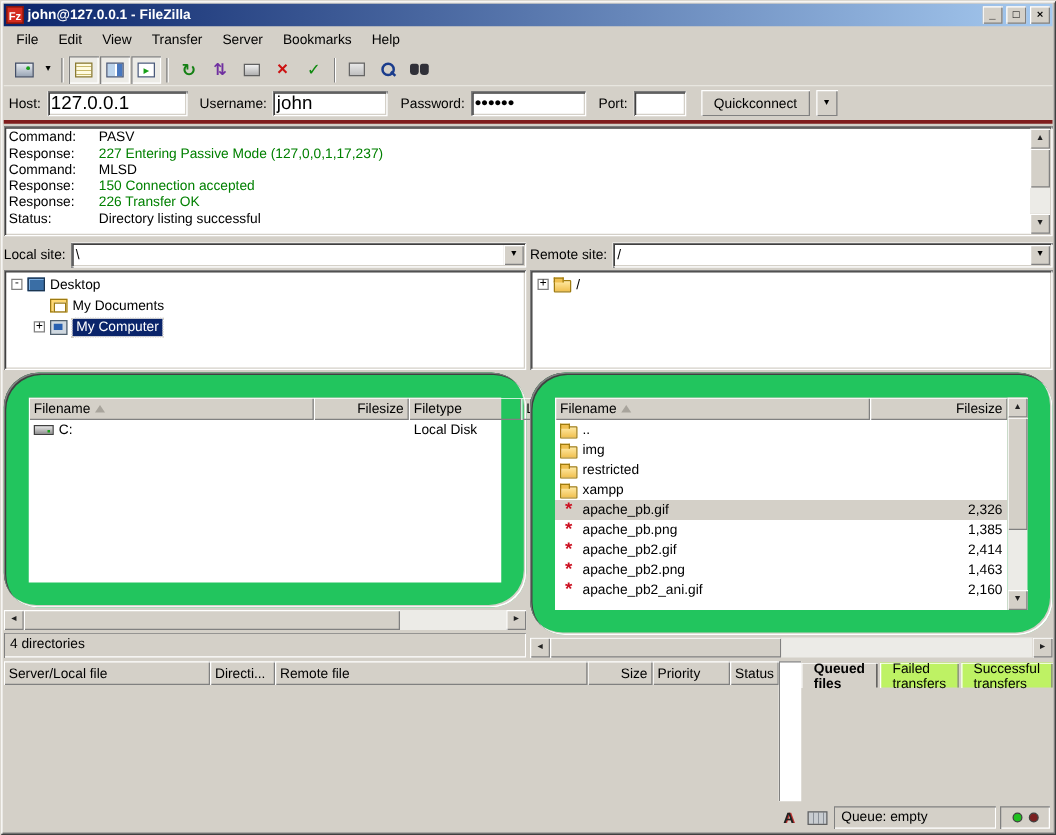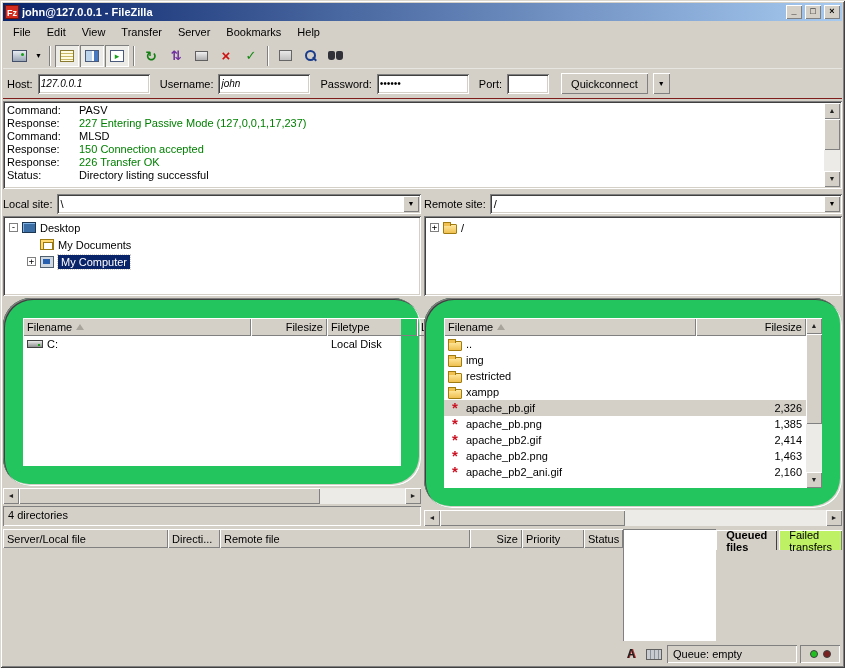--- a/index.html
+++ b/index.html
@@ -67,29 +67,28 @@
                    border:2px solid #1a3c8c; border-radius:50%; }
   .g-mag::after { content:''; position:absolute; left:8px; top:9px; width:5px; height:2px;
                   background:#1a3c8c; transform:rotate(45deg); }
   .g-binoc { position: relative; width: 15px; height: 10px; }
   .g-binoc::before, .g-binoc::after { content:''; position:absolute; top:0; width:7px; height:9px;
                   background:#303038; border-radius:2px 2px 3px 3px; }
   .g-binoc::before { left:0; } .g-binoc::after { right:0; }
   .arrow-down-small { font-size: 7px; line-height: 8px; }
   
   .quickbar { height: 30px; flex: 0 0 30px; display: flex; align-items: center; padding: 0 4px; gap: 4px;
-              border-bottom: 1px solid #7f1d1d; }
+              border-bottom: 3px solid #7f1d1d; }
   .qc-label { white-space: nowrap; padding-right: 1px; }
   .field {
     height: 20px; background: #fff; border: none; outline: none;
-    font-family: "Liberation Sans", "DejaVu Sans", sans-serif; font-size: 10px;
+    font-family: "Liberation Sans", "DejaVu Sans", sans-serif; font-size: 15px;
     padding: 2px 3px;
     box-shadow: inset 1px 1px 0 #808080, inset -1px -1px 0 #ffffff,
                 inset 2px 2px 0 #404040, inset -2px -2px 0 #d4d0c8;
-    font-style: italic;
   }
   .qc-btn { height: 21px; padding: 0 10px; background: #d4d0c8; display: flex; align-items: center; }
   .qc-drop { width: 17px; height: 21px; background: #d4d0c8; display: flex; align-items: center; justify-content: center;
              font-size: 7px; margin-left: 1px; }
   
   .logwrap { height: 88px; flex: 0 0 88px; display: flex; margin: 2px 0; background: #fff;
              box-shadow: inset 1px 1px 0 #808080, inset -1px -1px 0 #ffffff,
                          inset 2px 2px 0 #404040, inset -2px -2px 0 #d4d0c8; padding: 2px; }
   .logbody { flex: 1; overflow: hidden; padding: 1px 2px; }
   .logline { display: flex; line-height: 13px; white-space: nowrap; }
@@ -509,20 +508,21 @@
           <span>Priority</span>
         </span>
       <span class="hdr-cell qc5">
           <span>Status</span>
         </span>
     </div>
     <div class="queue-body"></div>
     <div class="queue-tabs">
       <span class="tab active">Queued files</span>
       <span class="tab">Failed transfers</span>
+      <span class="tab">Successful transfers</span>
     </div>
   </div>
 
   <div class="statusbar">
     <span class="sb-icon">
         <span class="ascii-a">A</span>
       </span>
     <span class="sb-icon">
         <span class="keypad"></span>
       </span>

